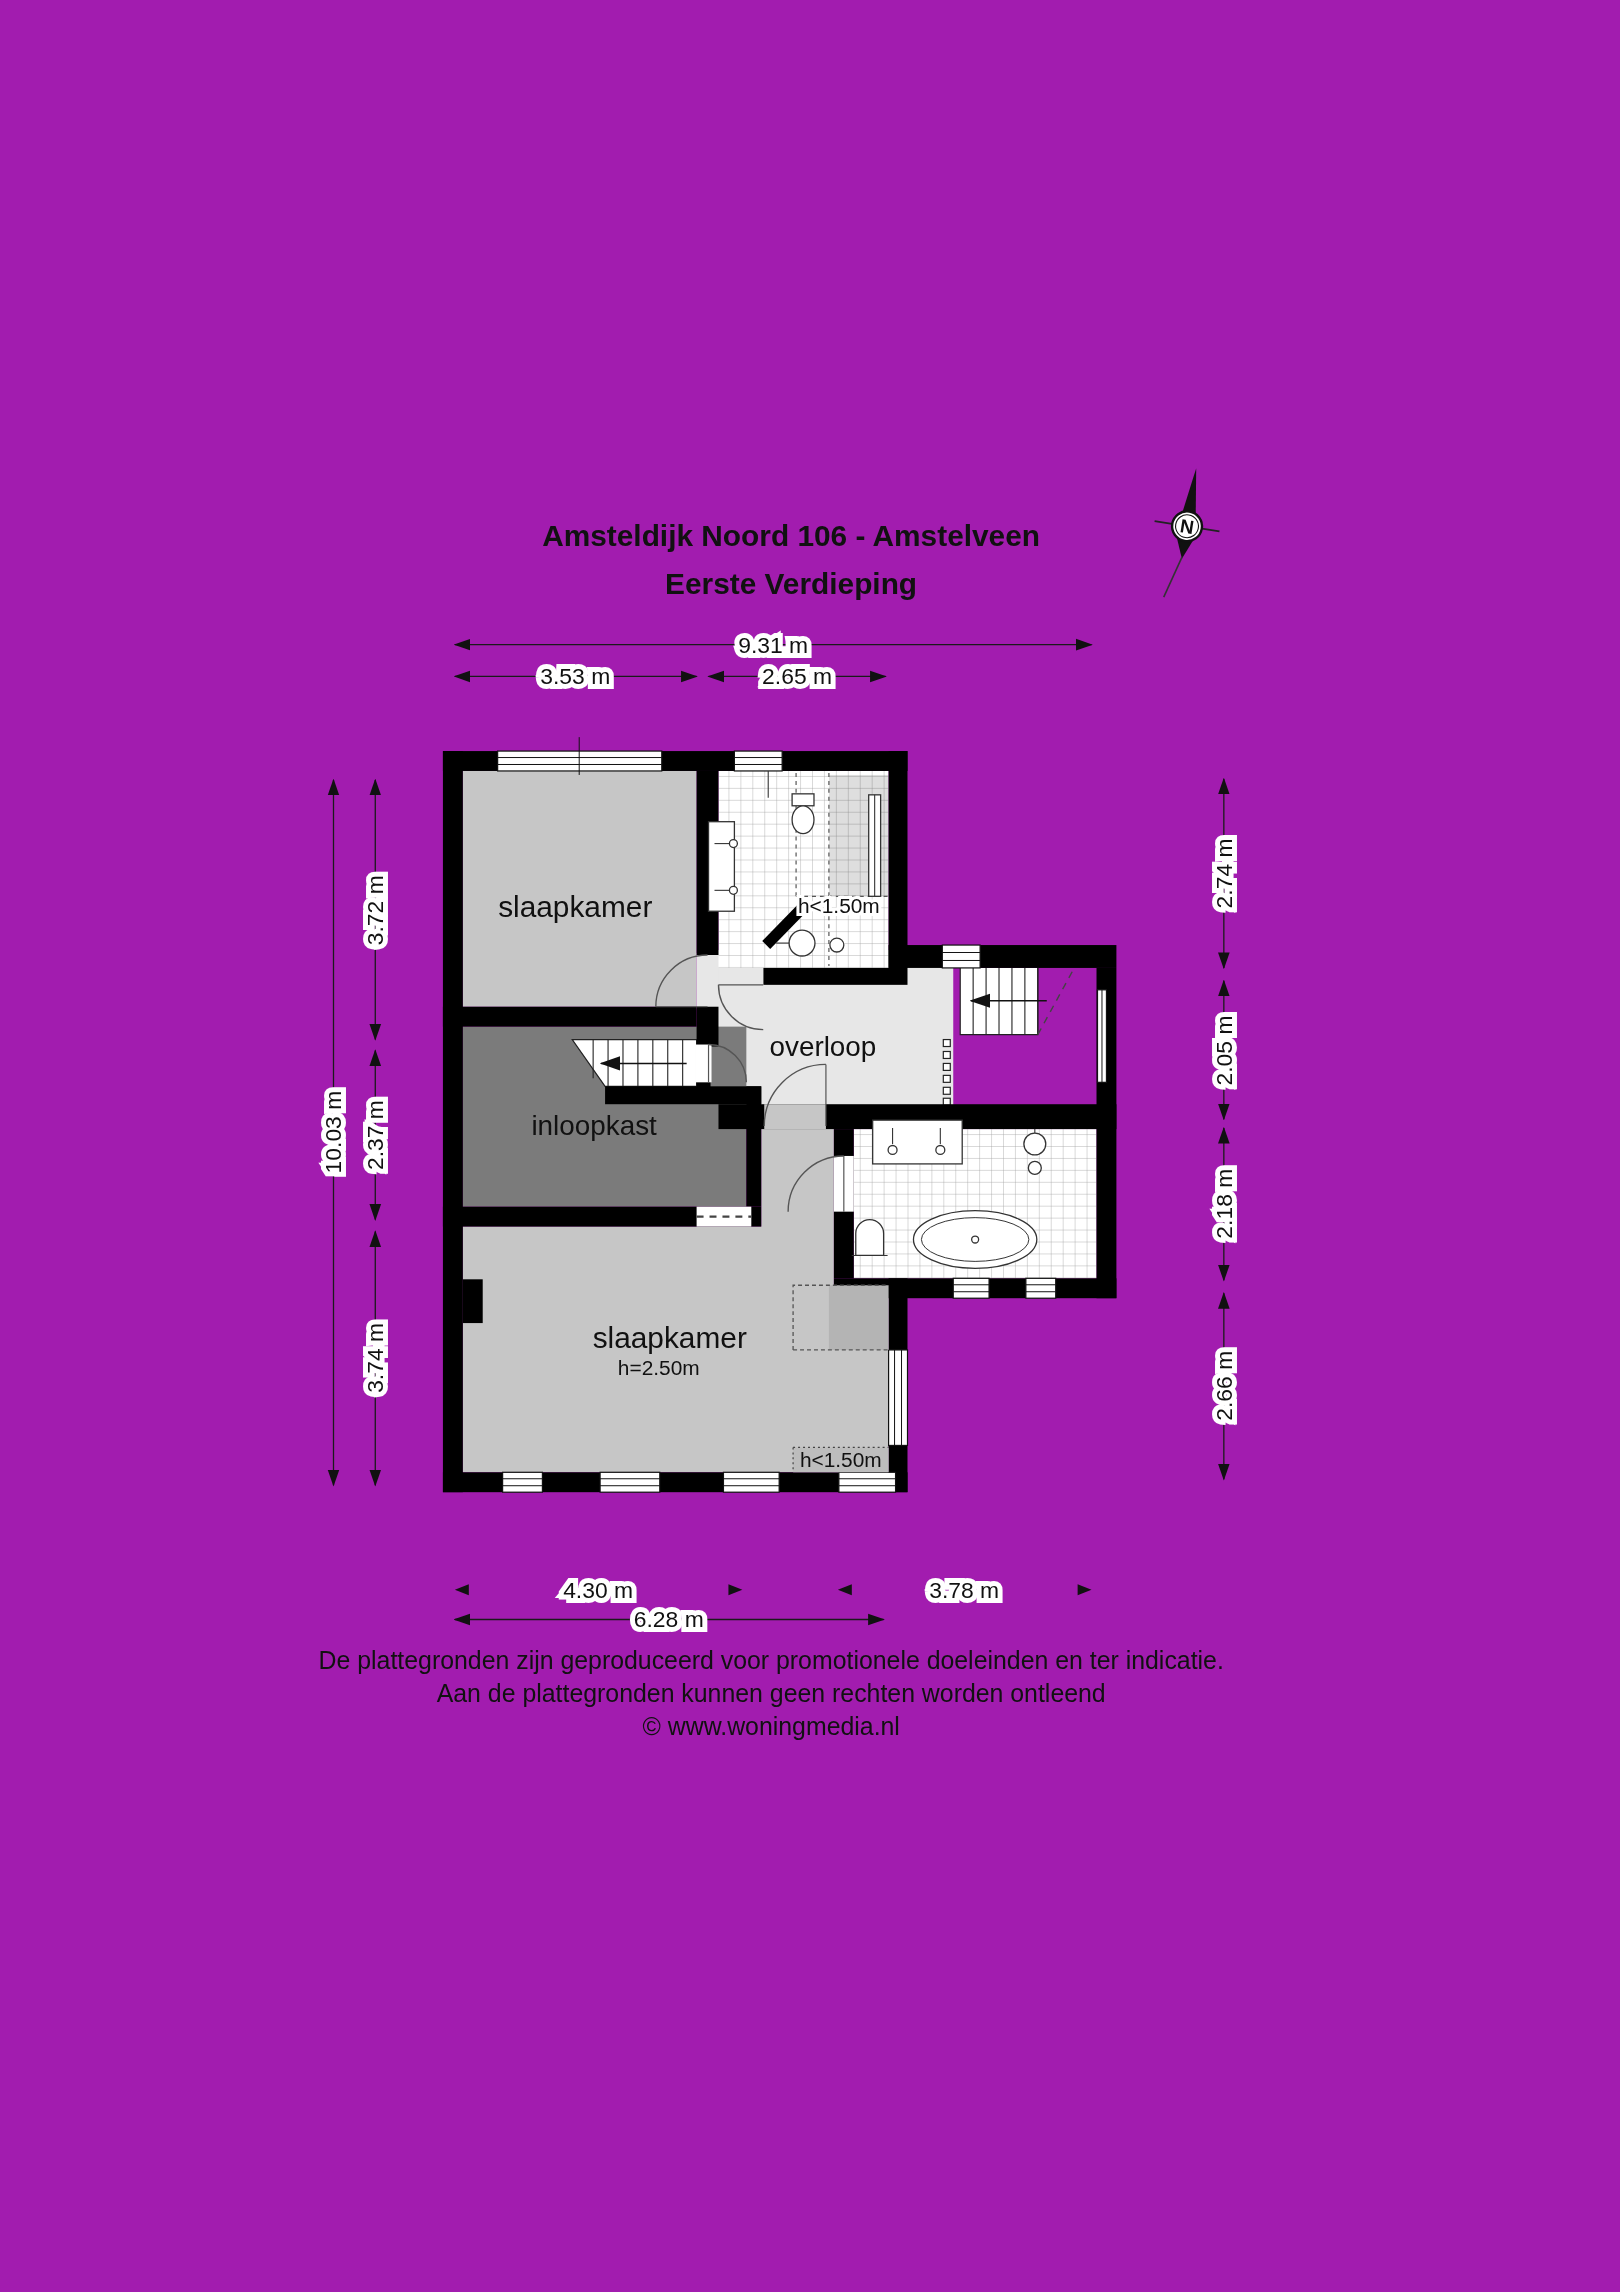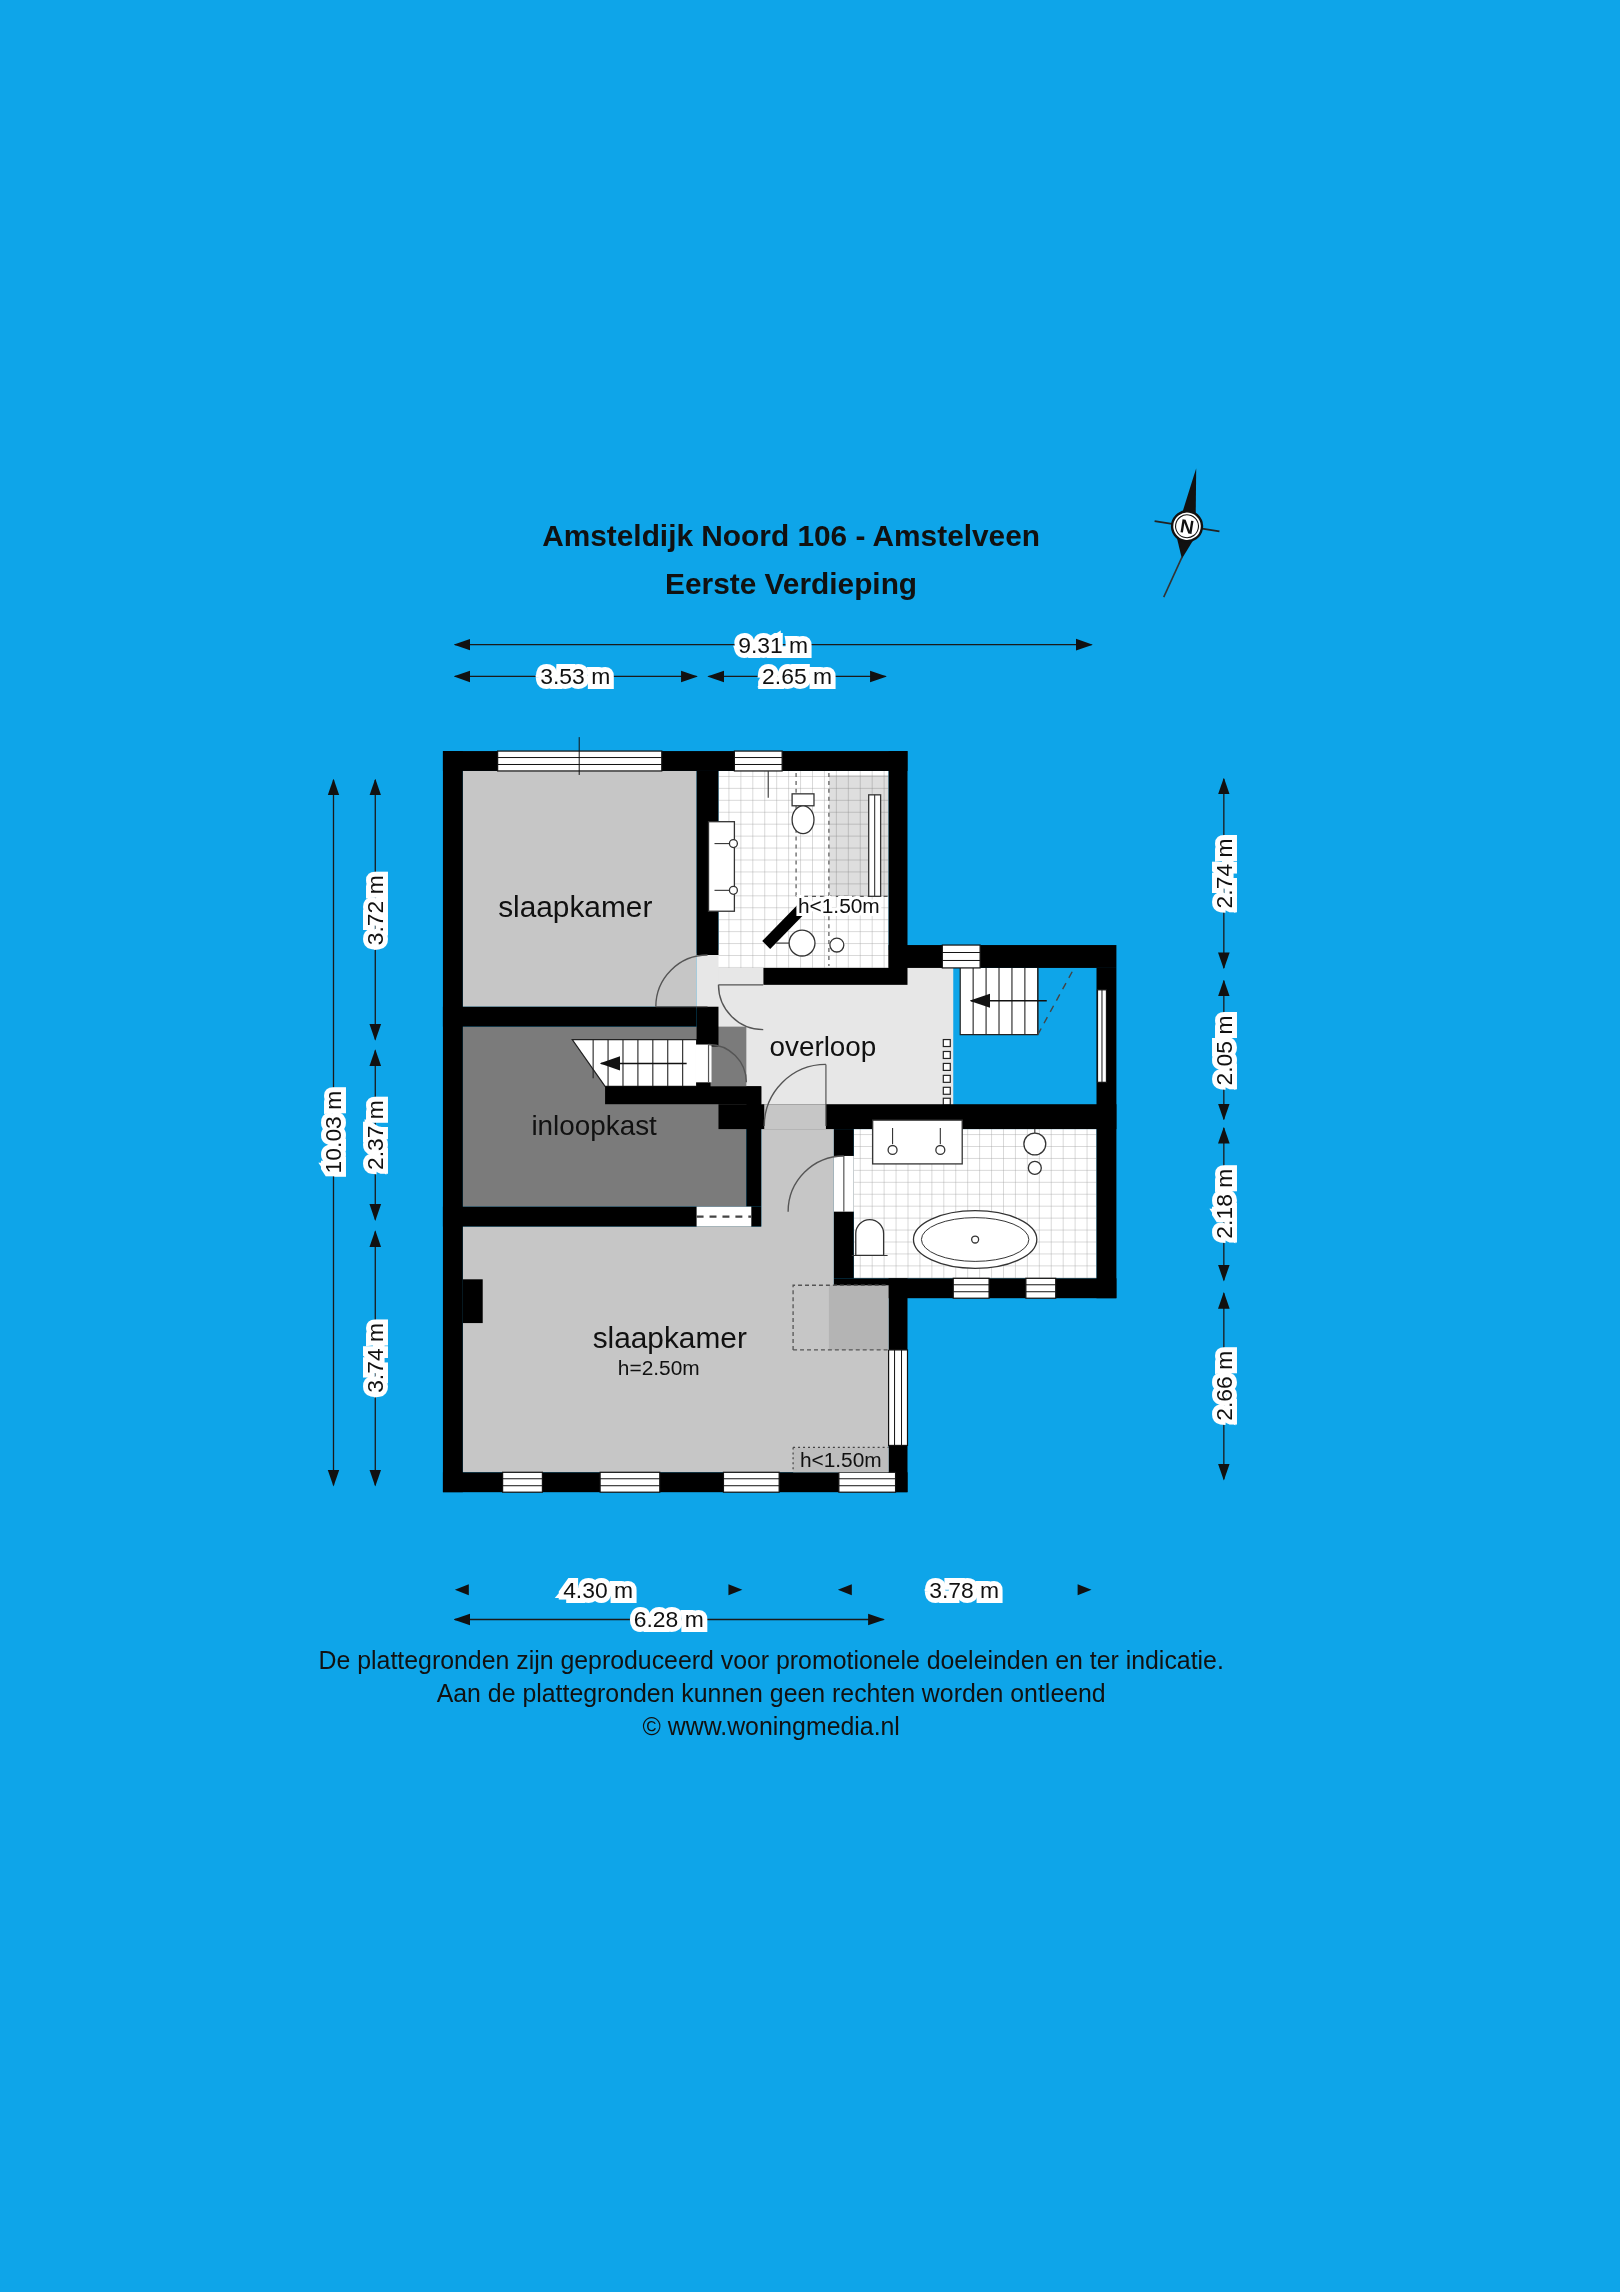--- a/index.html
+++ b/index.html
@@ -1,16 +1,16 @@
 <!DOCTYPE html>
 <html><head>
 <meta charset="utf-8">
 <style>
   html,body{margin:0;padding:0;background:#ffffff;}
-  .canvas{position:relative;width:1621px;height:2292px;background:#0ea5e9;overflow:hidden;}
+  .canvas{position:relative;width:1621px;height:2292px;background:#a21caf;overflow:hidden;}
   svg text{font-family:"Liberation Sans","DejaVu Sans",sans-serif;fill:#111;}
   .t-title{font-size:30px;font-weight:bold;text-anchor:middle;}
   .t-room{font-size:30px;text-anchor:middle;}
   .t-room-md{font-size:28px;text-anchor:middle;}
   .t-room-sm{font-size:21px;text-anchor:middle;}
   .t-dim{font-size:23px;text-anchor:middle;paint-order:stroke;stroke:#ffffff;stroke-width:10px;fill:#111;}
   .t-foot{font-size:25px;text-anchor:middle;}
   .t-n{font-size:19px;font-weight:bold;text-anchor:middle;}
   .wall{fill:#000000;stroke:none;}
   .dimline{stroke:#1a1a1a;stroke-width:1.3;}

